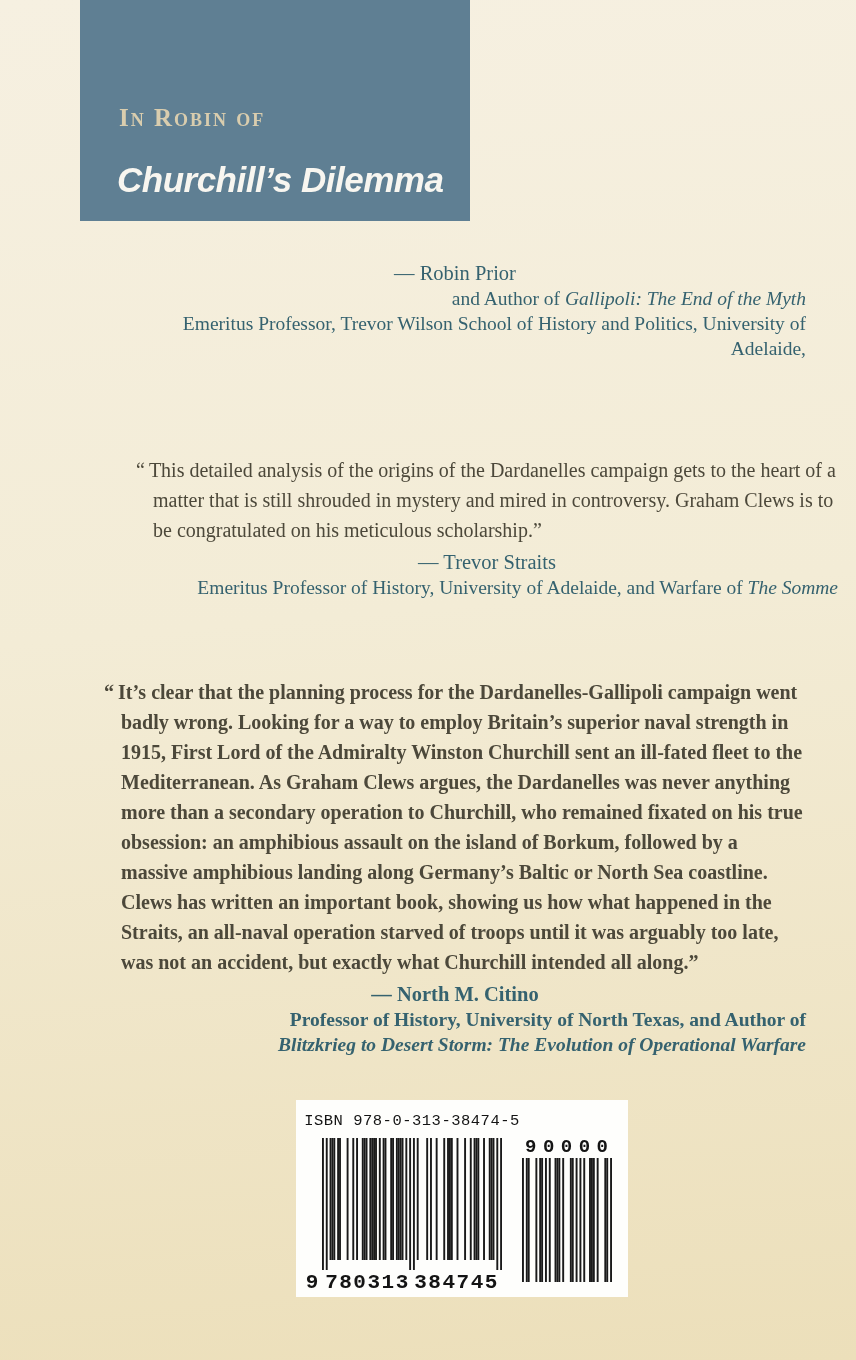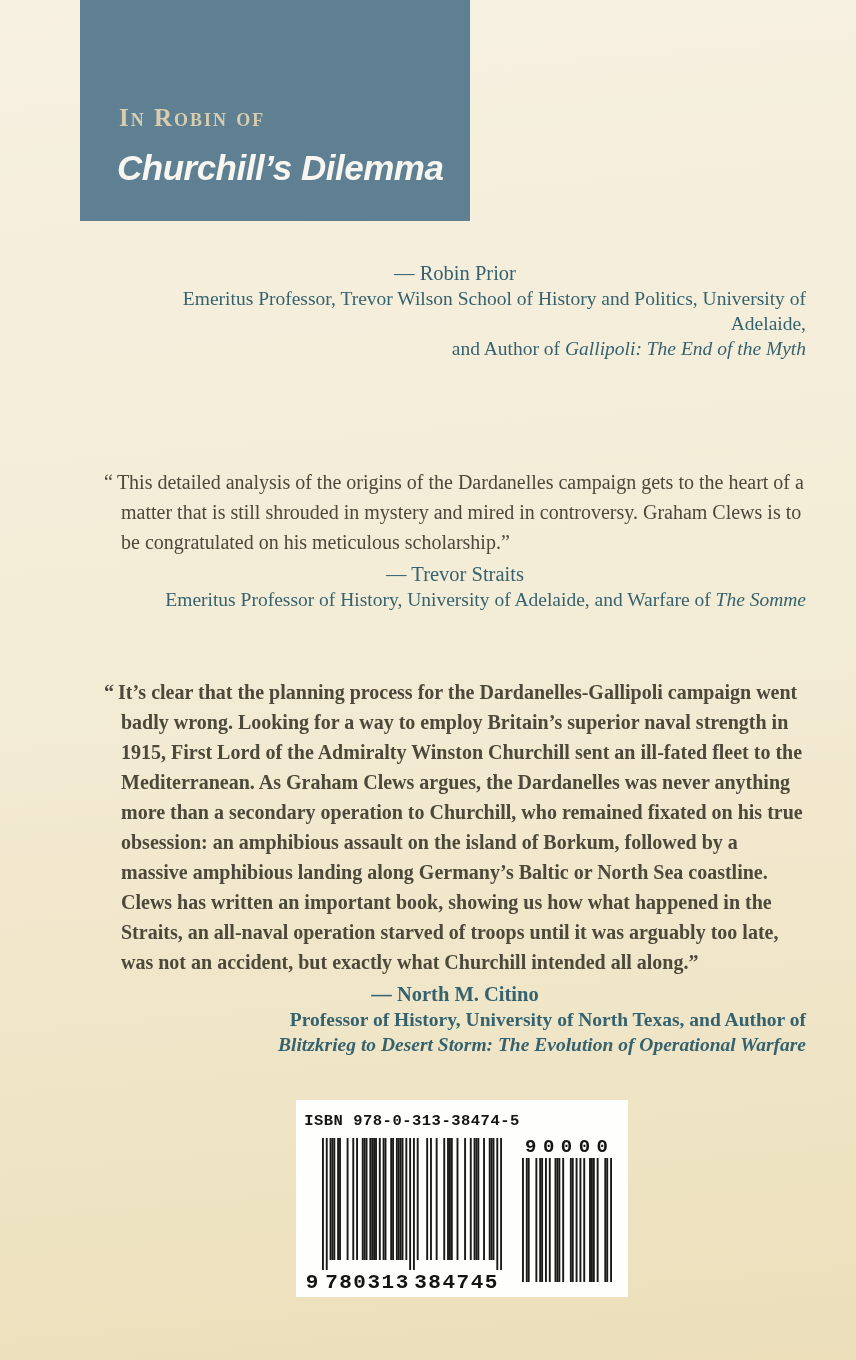--- a/index.html
+++ b/index.html
@@ -14,49 +14,49 @@
     position:absolute; left:80px; top:0; width:390px; height:221px;
     background:#5f7f93;
   }
   .kicker {
     position:absolute; left:39px; top:104px;
     font-family:"Liberation Serif", serif;
     font-variant:small-caps; font-weight:bold;
     font-size:25px; letter-spacing:2px; color:#d9cdae;
   }
   .book-title {
-    position:absolute; left:37px; top:148px;
+    position:absolute; left:37px; top:160px;
     font-family:"Liberation Sans", sans-serif;
     font-weight:bold; font-style:italic;
     font-size:35px; letter-spacing:-0.5px; color:#f8f6f0;
     white-space:nowrap;
   }
 
   
   .blurb { position:absolute; left:104px; width:702px; }
   #blurb-0 { top:256px; }
-  #blurb-1 { top:467px; }
+  #blurb-1 { top:455px;margin-left:32px; }
   #blurb-2 { top:677px;font-weight:bold; }
   .quote {
     margin:0; font-size:20px; line-height:30px; color:#4c483a;
     padding-left:17px; text-indent:-17px; text-align:left;
   }
   .attr { text-align:right; color:#35626f; margin-top:4px; }
   .attr-name { font-size:20.5px; line-height:26px;text-align:center; }
   .affil { font-size:19.5px; line-height:25px; }
   .affil .it { font-style:italic; }
 
   
   .barcode-panel {
     position:absolute; left:296px; top:1100px; width:332px; height:197px;
     background:#fefefc;
   }
   .isbn-label {
     position:absolute; left:6px; top:12px; width:220px; text-align:center;
-    font-family:"Liberation Mono", monospace; font-weight:bold;
+    font-family:"Liberation Mono", monospace; font-weight:normal;
     font-size:15.5px; letter-spacing:0.5px; color:#141414; white-space:nowrap;
   }
   .barcode-panel svg rect { fill:#1a1a1a; }
   .barcode-panel svg text {
     font-family:"Liberation Mono", monospace; font-weight:bold; fill:#141414;
   }
   #ean13-svg { position:absolute; left:10px; top:38px; }
   #ean13-svg text { font-size:21px; }
   #ean5-svg { position:absolute; left:226px; top:36px; }
   #ean5-svg text { font-size:19px; }
@@ -68,22 +68,22 @@
 
   <div class="header-box">
     <div class="kicker">In Robin of</div>
     <div class="book-title">Churchill’s Dilemma</div>
   </div>
 
   <section class="blurb" id="blurb-0">
     <div class="attr">
       <div class="attr-name">— Robin Prior</div>
       <div class="affil">
+          <div><span>and Author of </span><span class="it">Gallipoli: The End of the Myth</span></div>
           <div><span>Emeritus Professor, Trevor Wilson School of History and Politics, University of Adelaide,</span></div>
-          <div><span>and Author of </span><span class="it">Gallipoli: The End of the Myth</span></div>
         </div>
     </div>
   </section>
 
   <section class="blurb" id="blurb-1">
     <p class="quote">“ This detailed analysis of the origins of the Dardanelles campaign gets to the heart of a matter that is still shrouded in mystery and mired in controversy. Graham Clews is to be congratulated on his meticulous scholarship.”</p>
     <div class="attr">
       <div class="attr-name">— Trevor Straits</div>
       <div class="affil">
           <div><span>Emeritus Professor of History, University of Adelaide, and Warfare of </span><span class="it">The Somme</span></div>

